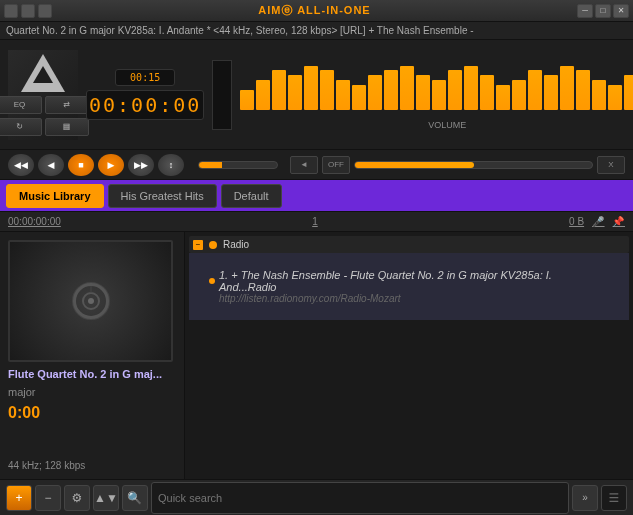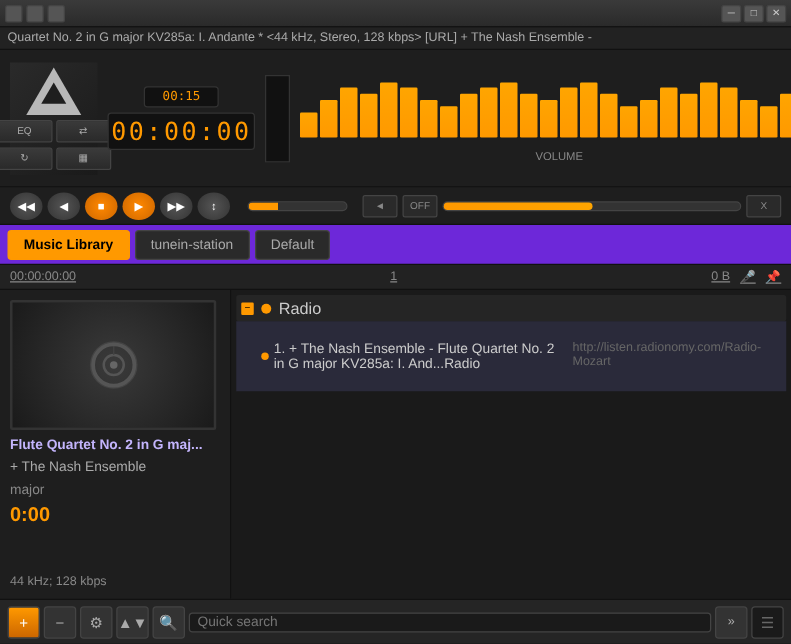--- a/index.html
+++ b/index.html
@@ -374,26 +374,28 @@
       font-size: 8px;
       color: #000;
     }
     .group-dot {
       width: 8px; height: 8px;
       border-radius: 50%;
       background: #f90;
     }
     .group-name {
       color: #ccc;
-      font-size: 13px;
+      font-size: 10px;
     }
     .playlist-item {
       display: flex;
+      flex-direction: column;
       padding: 16px 20px;
       cursor: pointer;
+      font-style: italic;
     }
     .playlist-item.active {
       background: #2a2a3a;
     }
     .item-dot {
       width: 6px; height: 6px;
       border-radius: 50%;
       background: #f90;
       display: inline-block;
       margin-right: 4px;
@@ -432,21 +434,21 @@
       cursor: pointer;
       color: #aaa;
       font-size: 12px;
     }
     .tool-btn.orange {
       background: linear-gradient(to bottom, #ff9900, #cc6600);
       color: #fff;
     }
     .search-box {
       flex: 1;
-      height: 16px;
+      height: 32px;
       background: #1a1a1a;
       border: 1px solid #444;
       border-radius: 3px;
       padding: 0 6px;
       color: #888;
       font-size: 11px;
     }
     .tool-btn-right {
       width: 26px; height: 26px;
       background: #333;
@@ -473,20 +475,23 @@
     }
   </style>
 </head>
 <body>
 
 <div class="title-bar">
   <div class="title-bar-left">
     <div class="title-btn"></div>
     <div class="title-btn"></div>
     <div class="title-btn"></div>
+  </div>
+  <div class="title-center">
+    <span>AIM</span><span style="color:#f90">ⓔ ALL-IN-ONE</span>
   </div>
   <div class="title-bar-right">
     <div class="win-btn">─</div>
     <div class="win-btn">□</div>
     <div class="win-btn">✕</div>
   </div>
 </div>
 
 <div class="nowplaying-bar">
   <span>Quartet No. 2 in G major KV285a: I. Andante * &lt;44 kHz, Stereo, 128 kbps&gt;    [URL] + The Nash Ensemble -</span>
@@ -581,21 +586,21 @@
     <div style="height:100%; width:50%; background:linear-gradient(to right,#f90,#ffa500); border-radius:4px;"></div>
   </div>
   <div class="bal-btn">X</div>
 </div>
 
 <div class="tabs-row">
   <div class="tab active">
     <span>Music Library</span>
   </div>
   <div class="tab">
-    <span>tunein-station</span>
+    <span>His Greatest Hits</span>
   </div>
   <div class="tab">
     <span>Default</span>
   </div>
 </div>
 
 <div class="status-row">
   <span>00:00:00:00</span>
   <span>1</span>
   <div class="status-right">
@@ -610,21 +615,20 @@
   <div class="left-panel">
     <div class="album-art">
       <svg width="40" height="40" viewBox="0 0 40 40">
         <circle cx="20" cy="20" r="18" fill="none" stroke="#444" stroke-width="2"></circle>
         <circle cx="20" cy="20" r="8" fill="none" stroke="#555" stroke-width="2"></circle>
         <circle cx="20" cy="20" r="3" fill="#666"></circle>
         <line x1="20" y1="2" x2="20" y2="12" stroke="#444" stroke-width="1"></line>
       </svg>
     </div>
     <div class="track-title">Flute Quartet No. 2 in G maj...</div>
-    <div class="track-artist">+ The Nash Ensemble</div>
     <div class="track-album">major</div>
     <div class="track-time">0:00</div>
     <div class="track-quality">44 kHz; 128 kbps</div>
   </div>
 
   <div class="right-panel">
     <div class="playlist-group">
       <div class="group-header">
         <div class="group-collapse">−</div>
         <div class="group-dot"></div>

